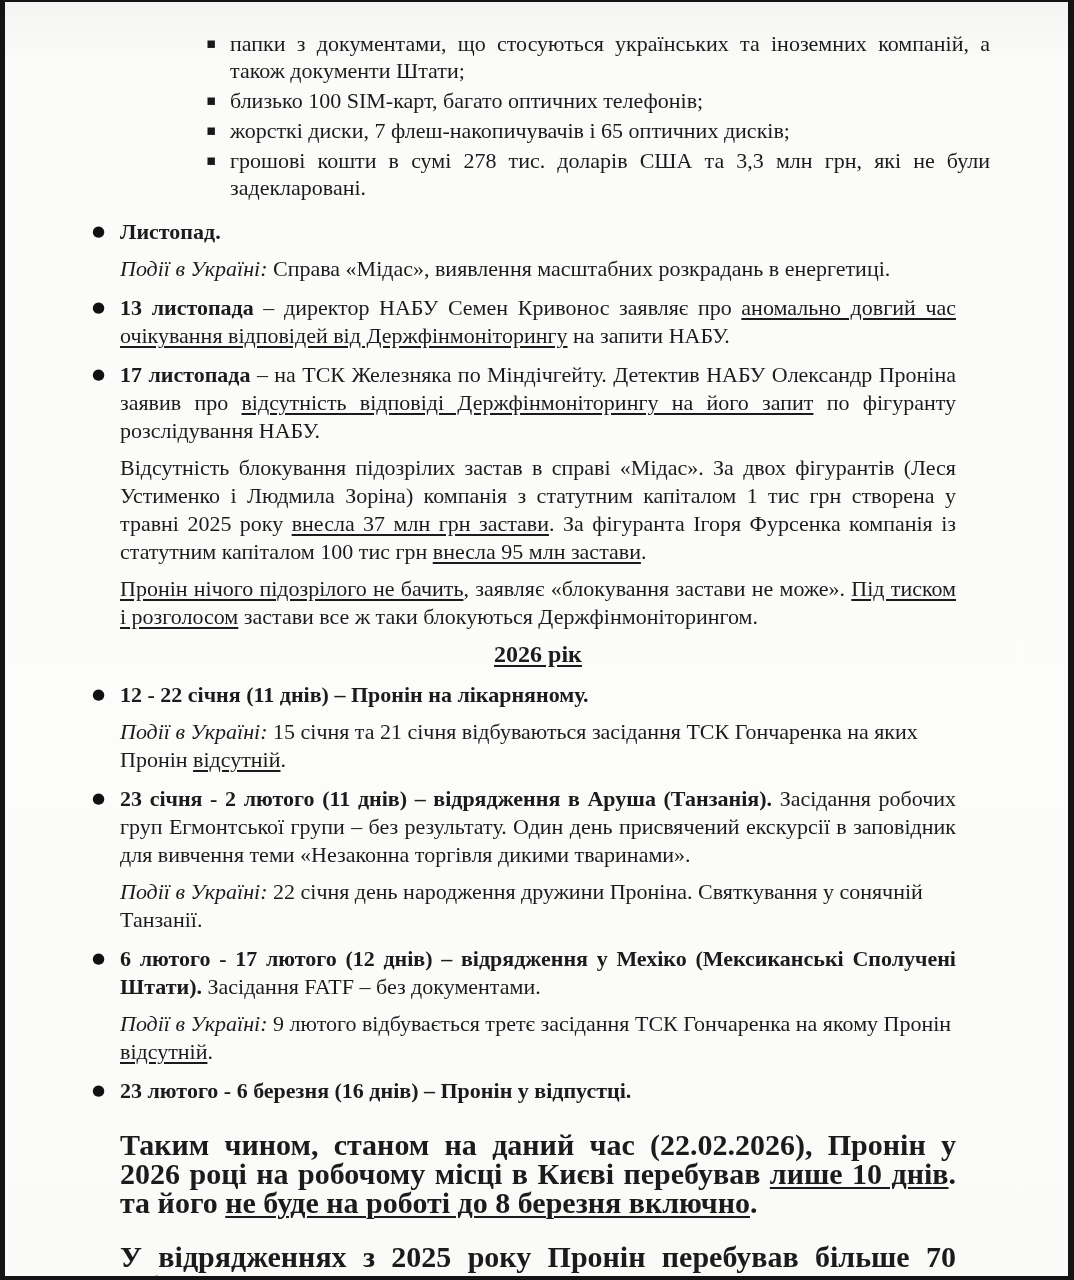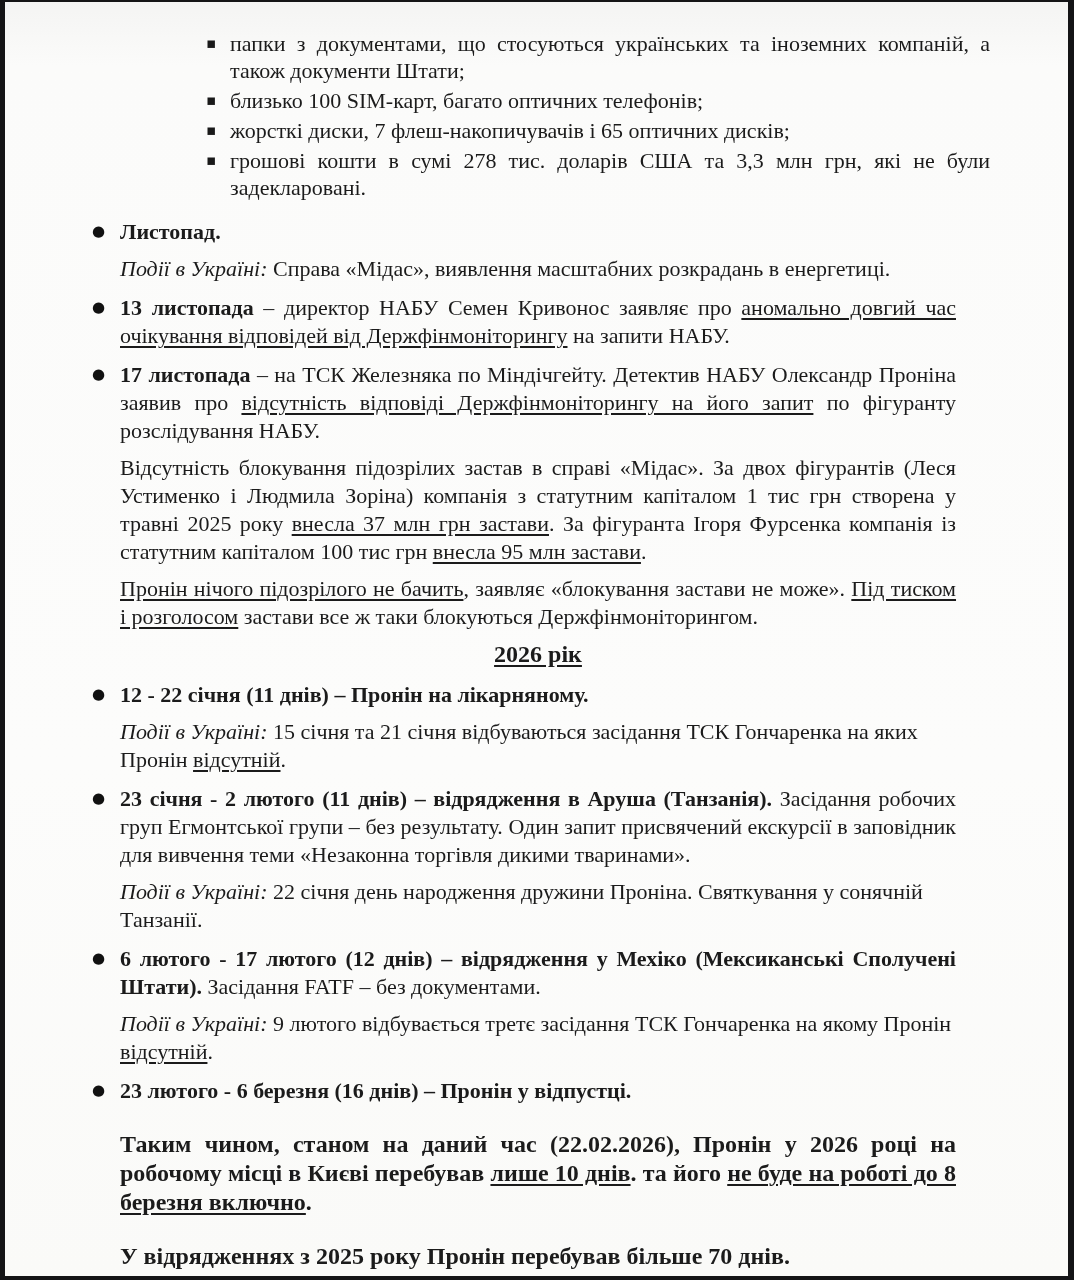--- a/index.html
+++ b/index.html
@@ -71,21 +71,21 @@
 
   .year-heading {
     margin: 7px 0 0 0;
     text-align: center;
     font-size: 24px;
     line-height: 32px;
   }
 
   .summary {
     margin: 25px 0 0 0;
-    font-size: 24px;
+    font-size: 30px;
     line-height: 29px;
     text-align: justify;
   }
   .summary.second { }
 </style>
 </head>
 <body>
 
 <div class="frame">
   <main class="page">
@@ -134,21 +134,21 @@
 
     <div class="bullet-row">
       <span class="marker-dot">●</span>
       <div class="rich"><span class="seg-bold">12 - 22 січня (11 днів) – Пронін на лікарняному.</span></div>
     </div>
 
     <p class="note"><span class="seg-italic">Події в Україні:</span><span class="seg-normal"> 15 січня та 21 січня відбуваються засідання ТСК Гончаренка на яких Пронін </span><span class="seg-underline">відсутній</span><span class="seg-normal">.</span></p>
 
     <div class="bullet-row">
       <span class="marker-dot">●</span>
-      <div class="rich"><span class="seg-bold">23 січня - 2 лютого (11 днів) – відрядження в Аруша (Танзанія).</span><span class="seg-normal"> Засідання робочих груп Егмонтської групи – без результату. Один запит присвячений екскурсії в заповідник для вивчення теми «Незаконна торгівля дикими тваринами».</span></div>
+      <div class="rich"><span class="seg-bold">23 січня - 2 лютого (11 днів) – відрядження в Аруша (Танзанія).</span><span class="seg-normal"> Засідання робочих груп Егмонтської групи – без результату. Один день присвячений екскурсії в заповідник для вивчення теми «Незаконна торгівля дикими тваринами».</span></div>
     </div>
 
     <p class="note"><span class="seg-italic">Події в Україні:</span><span class="seg-normal"> 22 січня день народження дружини Проніна. Святкування у сонячній Танзанії.</span></p>
 
     <div class="bullet-row">
       <span class="marker-dot">●</span>
       <div class="rich"><span class="seg-bold">6 лютого - 17 лютого (12 днів) – відрядження у Мехіко (Мексиканські Сполучені Штати).</span><span class="seg-normal"> Засідання FATF – без документами.</span></div>
     </div>
 
     <p class="note"><span class="seg-italic">Події в Україні:</span><span class="seg-normal"> 9 лютого відбувається третє засідання ТСК Гончаренка на якому Пронін </span><span class="seg-underline">відсутній</span><span class="seg-normal">.</span></p>

